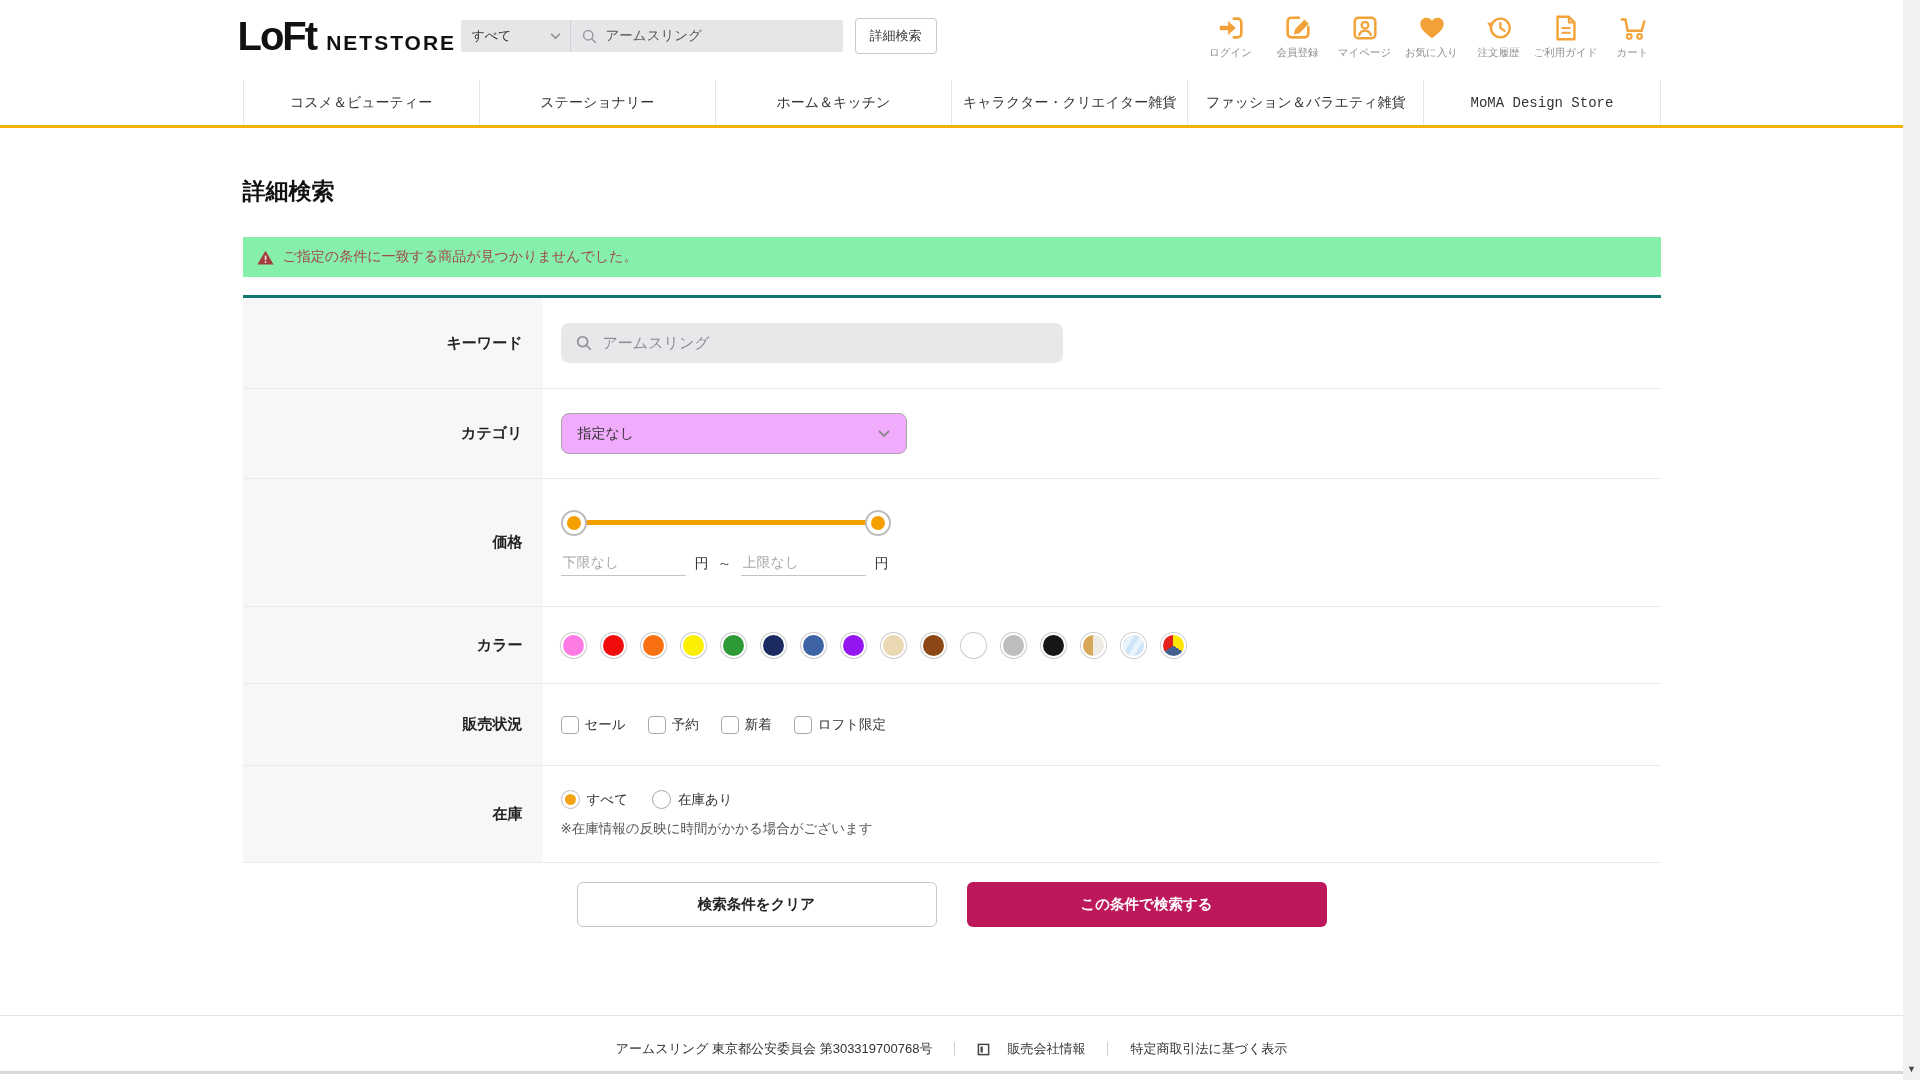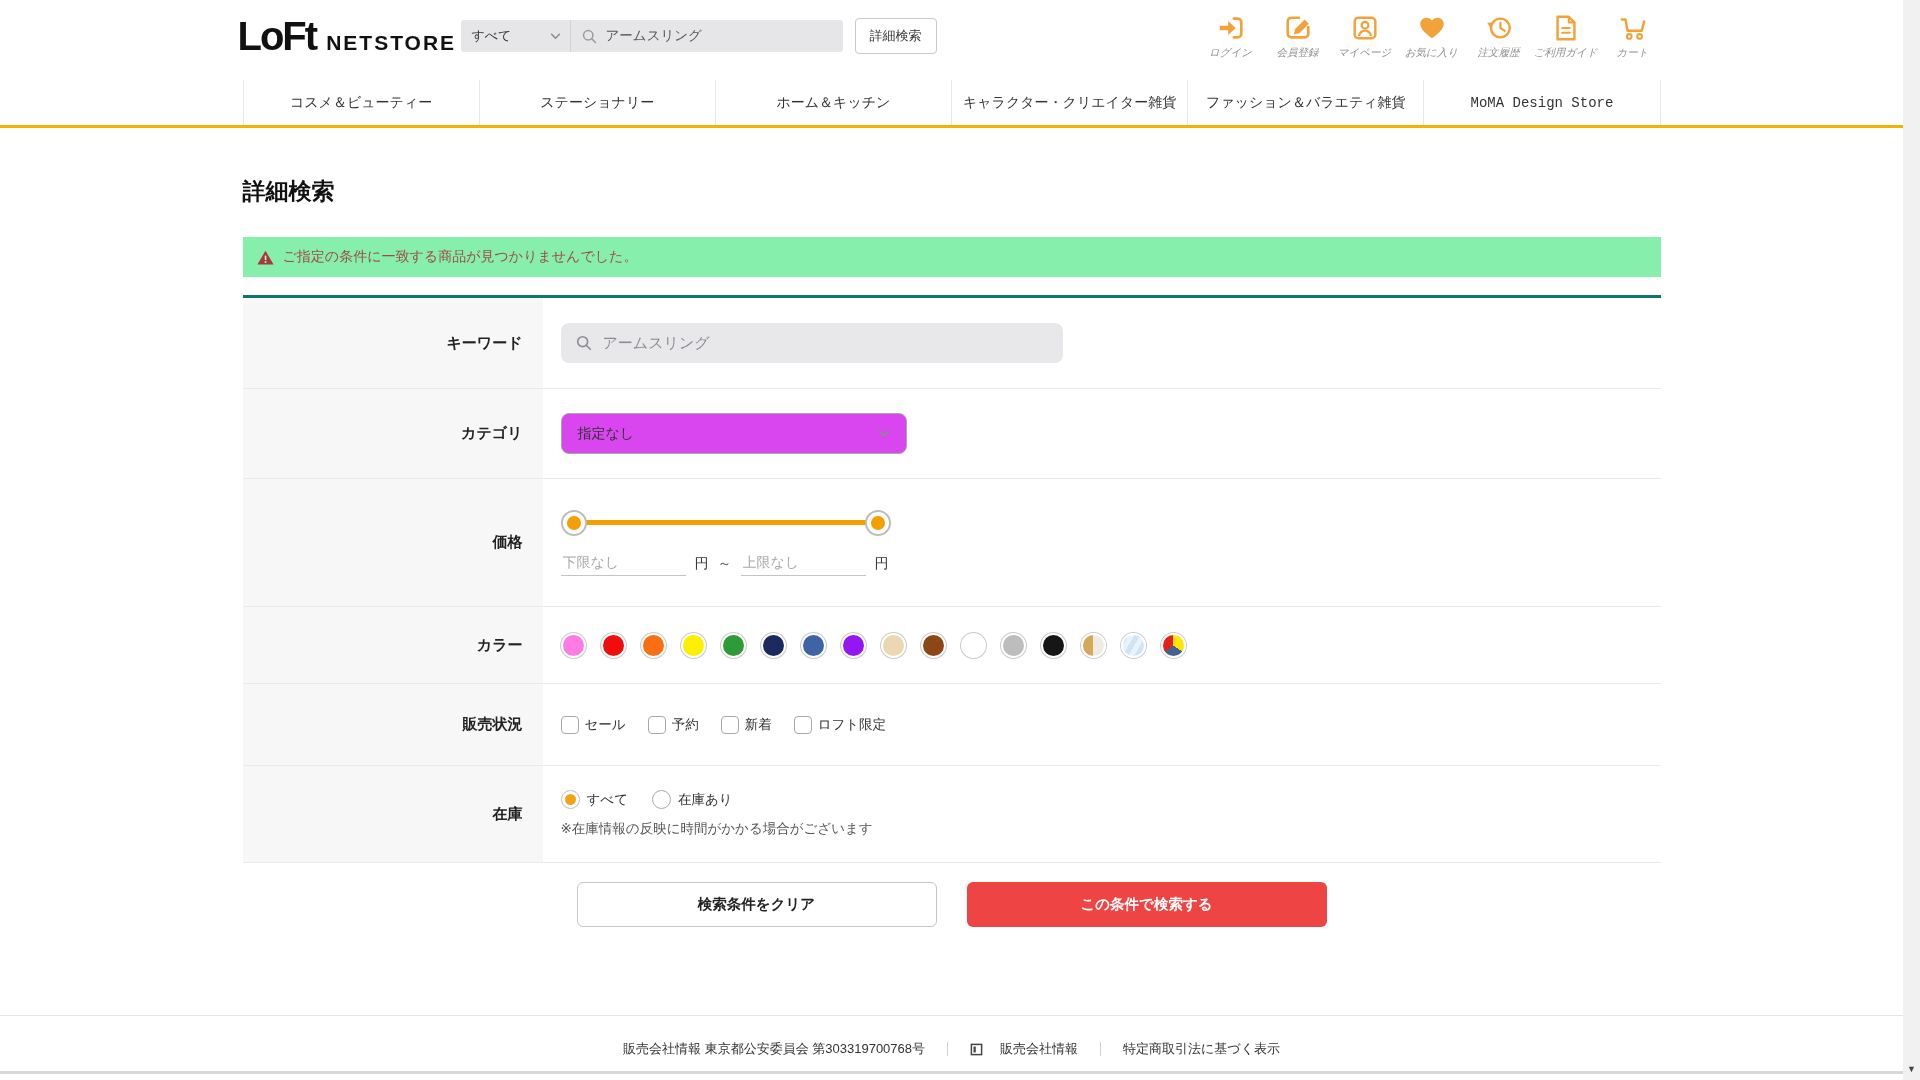--- a/index.html
+++ b/index.html
@@ -18,21 +18,21 @@
   .hs-select { width:110px; height:32px; display:flex; align-items:center; justify-content:space-between;
     padding:0 9px 0 11px; font-size:13px; color:#333; cursor:pointer; border-right:1px solid #d2d2d6; }
   .hs-input { width:272px; height:32px; display:flex; align-items:center; gap:8px; padding:0 10px; }
   .hs-input .q-text { font-size:13.5px; color:#555; }
   .hs-btn { position:absolute; left:612px; top:18px; width:82px; height:36px; background:#fff;
     border:1px solid #c9c9c9; border-radius:4px; font-size:13px; color:#333; cursor:pointer;
     font-family:inherit; }
   .quick-links { position:absolute; right:0; top:13px; display:flex; gap:11px; }
   .ql { display:flex; flex-direction:column; align-items:center; width:56px; cursor:pointer; }
   .ql svg { width:30px; height:30px; }
-  .ql .ql-label { font-size:10.5px; color:#8f8f8f; margin-top:3px; white-space:nowrap;font-style:italic; }
+  .ql .ql-label { font-size:10.5px; color:#8f8f8f; margin-top:3px; white-space:nowrap; }
 
   
   .nav { border-bottom:3px solid #F3B200; background:#fff;font-family:Liberation Mono, monospace; }
   .nav-inner { width:1418px; margin:0 auto; display:flex; height:45px; }
   .nav-item { flex:1; display:flex; align-items:center; justify-content:center; font-size:14px;
     color:#333; border-left:1px solid #e6e6e6; cursor:pointer; white-space:nowrap; }
   .nav-item:last-child { border-right:1px solid #e6e6e6; }
 
   
   .main { width:1418px; margin:0 auto; }
@@ -45,21 +45,21 @@
   .flabel { width:300px; background:#F7F7F8; display:flex; align-items:center; justify-content:flex-end;
     padding-right:20px; font-weight:bold; font-size:15px; color:#222; }
   .fcontent { flex:1; display:flex; align-items:center; padding-left:18px; background:#fff; }
   .row-keyword { height:91px; } .row-category { height:90px; } .row-price { height:128px; }
   .row-color { height:77px; } .row-sales { height:82px; } .row-stock { height:97px; }
 
   .kw-input { width:502px; height:40px; background:#E8E8EB; border-radius:8px; display:flex;
     align-items:center; gap:10px; padding:0 14px; cursor:text; }
   .kw-input .kw-text { font-size:15px; color:#8B8B93; }
 
-  .cat-select { width:346px; height:41px; background:#d946ef; border:1px solid #A8A8A8; border-radius:8px;
+  .cat-select { width:346px; height:41px; background:#f0abfc; border:1px solid #A8A8A8; border-radius:8px;
     display:flex; align-items:center; justify-content:space-between; padding:18px 16px; font-size:14px;
     color:#333; cursor:pointer; }
 
   .price-wrap { display:block; }
   .slider { position:relative; width:330px; height:26px; margin-top:0; }
   .slider-track { position:absolute; left:13px; right:13px; top:10px; height:5px; background:#F59E00; }
   .slider-handle { position:absolute; top:0; width:26px; height:26px; border-radius:50%;
     background:#fff; border:2px solid #BDBDBD; cursor:pointer; }
   .slider-handle::after { content:""; position:absolute; left:4px; top:4px; width:14px; height:14px;
     border-radius:50%; background:#F59E00; }
@@ -87,21 +87,21 @@
   .radio-group.selected .radio-circle { border-color:#BDBDBD; }
   .radio-group.selected .radio-circle::after { content:""; position:absolute; left:3px; top:3px;
     width:11px; height:11px; border-radius:50%; background:#F5A316; }
   .radio-label { font-size:13.5px; color:#333; }
   .stock-note { margin-top:11px; font-size:13.5px; color:#555; }
 
   .actions { display:flex; justify-content:center; gap:30px; margin-top:19px; }
   .btn { width:360px; height:45px; border-radius:6px; font-size:14.5px; font-weight:bold;
     cursor:pointer; font-family:inherit; }
   .btn-clear { background:#fff; border:1px solid #C6C6C6; color:#222; }
-  .btn-search { background:#ef4444; border:none; color:#fff; }
+  .btn-search { background:#be185d; border:none; color:#fff; }
 
   
   .footer { margin-top:88px; border-top:1px solid #E4E4E4; padding:24px 0 30px; }
   .footer-inner { display:flex; justify-content:center; align-items:center; font-size:13px; color:#333; }
   .fsep { width:1px; height:14px; background:#CFCFCF; margin:0 22px; }
   .f-link { display:flex; align-items:center; gap:17px; cursor:pointer; color:#333; }
 
   
   .scrollbar { position:absolute; right:0; top:0; width:17px; height:1080px; background:#F1F1F1; }
   .sb-arrow { position:absolute; bottom:6px; left:0; width:17px; text-align:center; font-size:9px;
@@ -336,21 +336,21 @@
     </div>
 
     <div class="actions">
       <button class="btn btn-clear">検索条件をクリア</button>
       <button class="btn btn-search">この条件で検索する</button>
     </div>
   </main>
 
   <footer class="footer">
     <div class="footer-inner">
-      <span>販売会社情報 東京都公安委員会 第303319700768号</span>
+      <span>アームスリング 東京都公安委員会 第303319700768号</span>
       <span class="fsep"></span>
       <span class="f-link">
         <svg width="13" height="13" viewBox="0 0 14 14">
             <rect x="1.5" y="1.5" width="11" height="11" fill="none" stroke="#444" stroke-width="1.6"></rect>
             <rect x="3.8" y="3.8" width="2.4" height="6.4" fill="#444"></rect>
           </svg>
         <span>販売会社情報</span>
       </span>
       <span class="fsep"></span>
       <span class="f-link">

